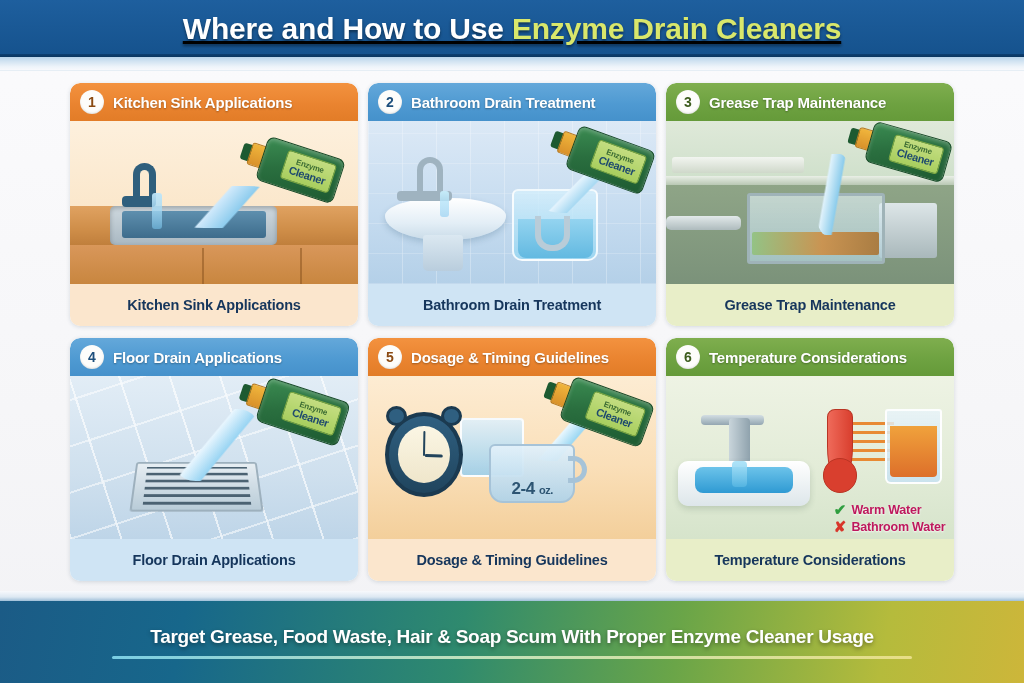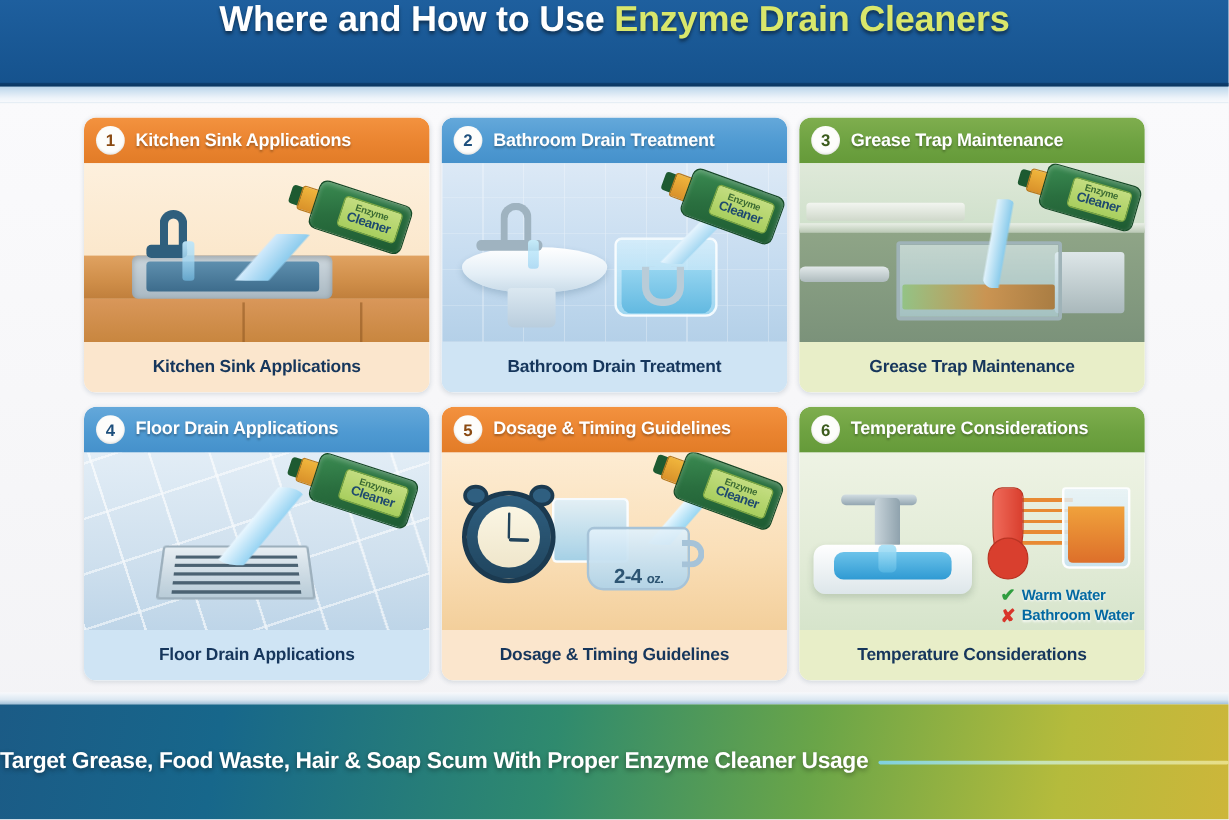--- a/index.html
+++ b/index.html
@@ -13,25 +13,26 @@
   .infographic {
     position: relative;
     width: 1024px; height: 683px;
     background: linear-gradient(180deg,#fbfbfd 0%, #f6f6f8 60%, #f2f2f5 100%);
     display: flex; flex-direction: column;
     overflow: hidden;
   }
 
   
   .header {
-    height: 72px;
+    height: 57px;
     background: linear-gradient(180deg,#1e5f9e 0%, #1a5996 45%, #15528d 100%);
-    display: flex; align-items: flex-start; justify-content: center;
+    display: flex; align-items: center; justify-content: center;
     position: relative;
     flex: 0 0 auto;
+    text-decoration: underline;
   }
   .header::after{
     content:""; position:absolute; left:0; right:0; bottom:0; height:3px;
     background: linear-gradient(180deg,#0d3f72,#0b365f);
   }
   .title {
     font-size: 30px; font-weight: 700; letter-spacing: -0.2px;
     text-shadow: 0 2px 3px rgba(0,0,0,.45);
     white-space: nowrap;
   }
@@ -275,32 +276,32 @@
     border:2px solid rgba(255,255,255,.95); border-radius:3px 3px 6px 6px; }
   .glass .liq{ position:absolute; left:6%; right:6%; top:22%; bottom:6%;
     background:linear-gradient(180deg,#f0a23c,#dd6f2a); border-radius:0 0 4px 4px; }
   .rays{ position:absolute; left:63%; top:26%; width:16%; height:26%;
     background:repeating-linear-gradient(0deg,#e88a33 0 3px, rgba(255,255,255,0) 3px 9px); }
   .temp-list{ position:absolute; right:3%; bottom:3%; display:flex; flex-direction:column; gap:2px; }
   .temp-row{ display:flex; align-items:center; gap:5px; }
   .temp-row .mk{ font-size:15px; font-weight:700; line-height:1; }
   .mk-ok{ color:#2f9e3f; }
   .mk-no{ color:#d8352a; }
-  .temp-row .tx{ font-size:12.5px; font-weight:700; color:#0369a1; letter-spacing:-.2px;
+  .temp-row .tx{ font-size:12.5px; font-weight:700; color:#be185d; letter-spacing:-.2px;
     text-shadow:0 1px 2px rgba(255,255,255,.9); white-space:nowrap; }
 
   
   .footer-rule{
     height: 10px; flex:0 0 auto;
     background: linear-gradient(180deg,#f7f9fc 0%,#dce8f2 60%,#9fbfd8 100%);
   }
   .footer {
-    height: 96px; flex: 0 0 auto;
+    height: 82px; flex: 0 0 auto;
     background: linear-gradient(100deg,#1b5b86 0%, #17678b 18%, #2f8a6e 45%, #6aa548 66%, #b5bb3c 86%, #cdb63a 100%);
-    display:flex; flex-direction:row; align-items:center; justify-content:center;
+    display:flex; flex-direction:column; align-items:center; justify-content:center;
     position:relative; gap:8px;
   }
   .footer-text{
     color:#fff; font-size:19px; font-weight:700; letter-spacing:-.3px;
     text-shadow:0 2px 4px rgba(0,0,0,.4); white-space:nowrap;
   }
   .footer-underline{
     width:800px; height:3px; border-radius:2px;
     background: linear-gradient(90deg,#7fd3e8 0%, #c8e6c0 45%, #eae08a 100%);
     opacity:.95;

